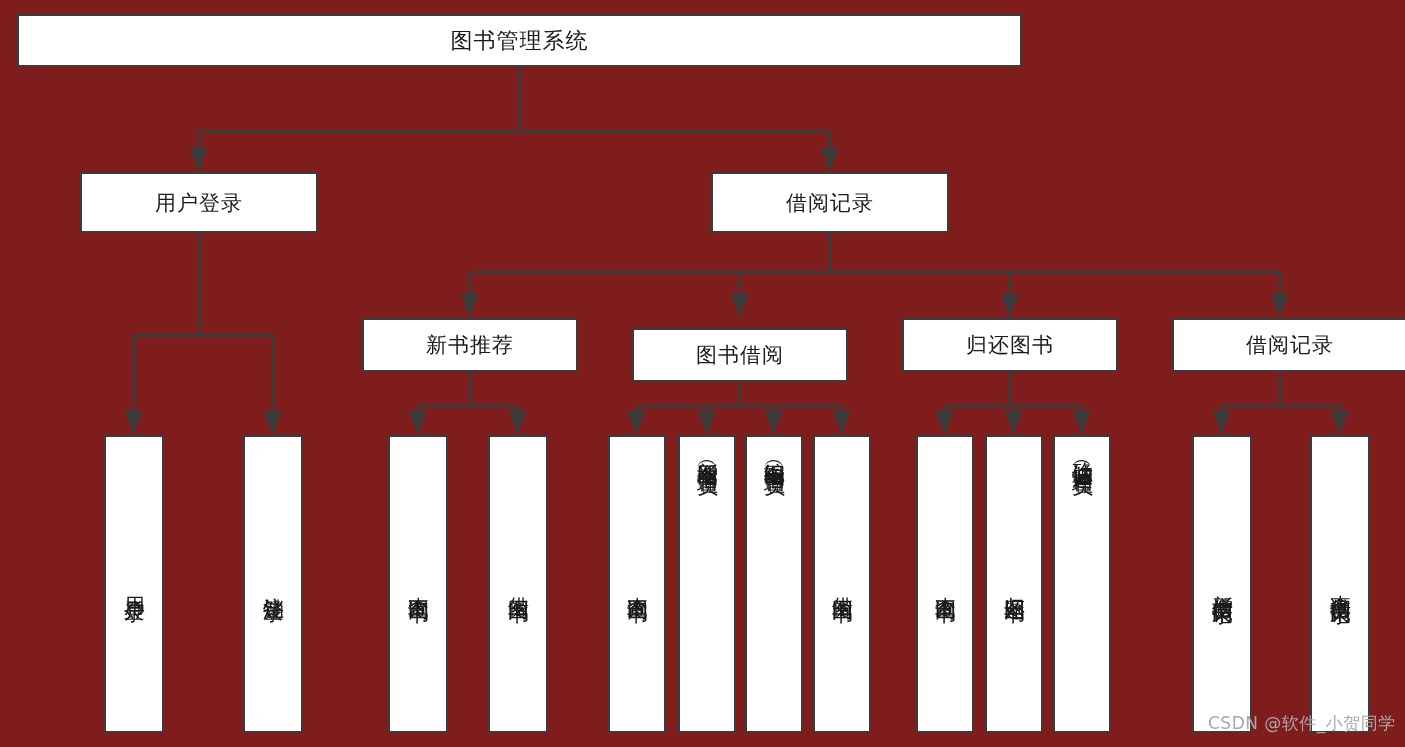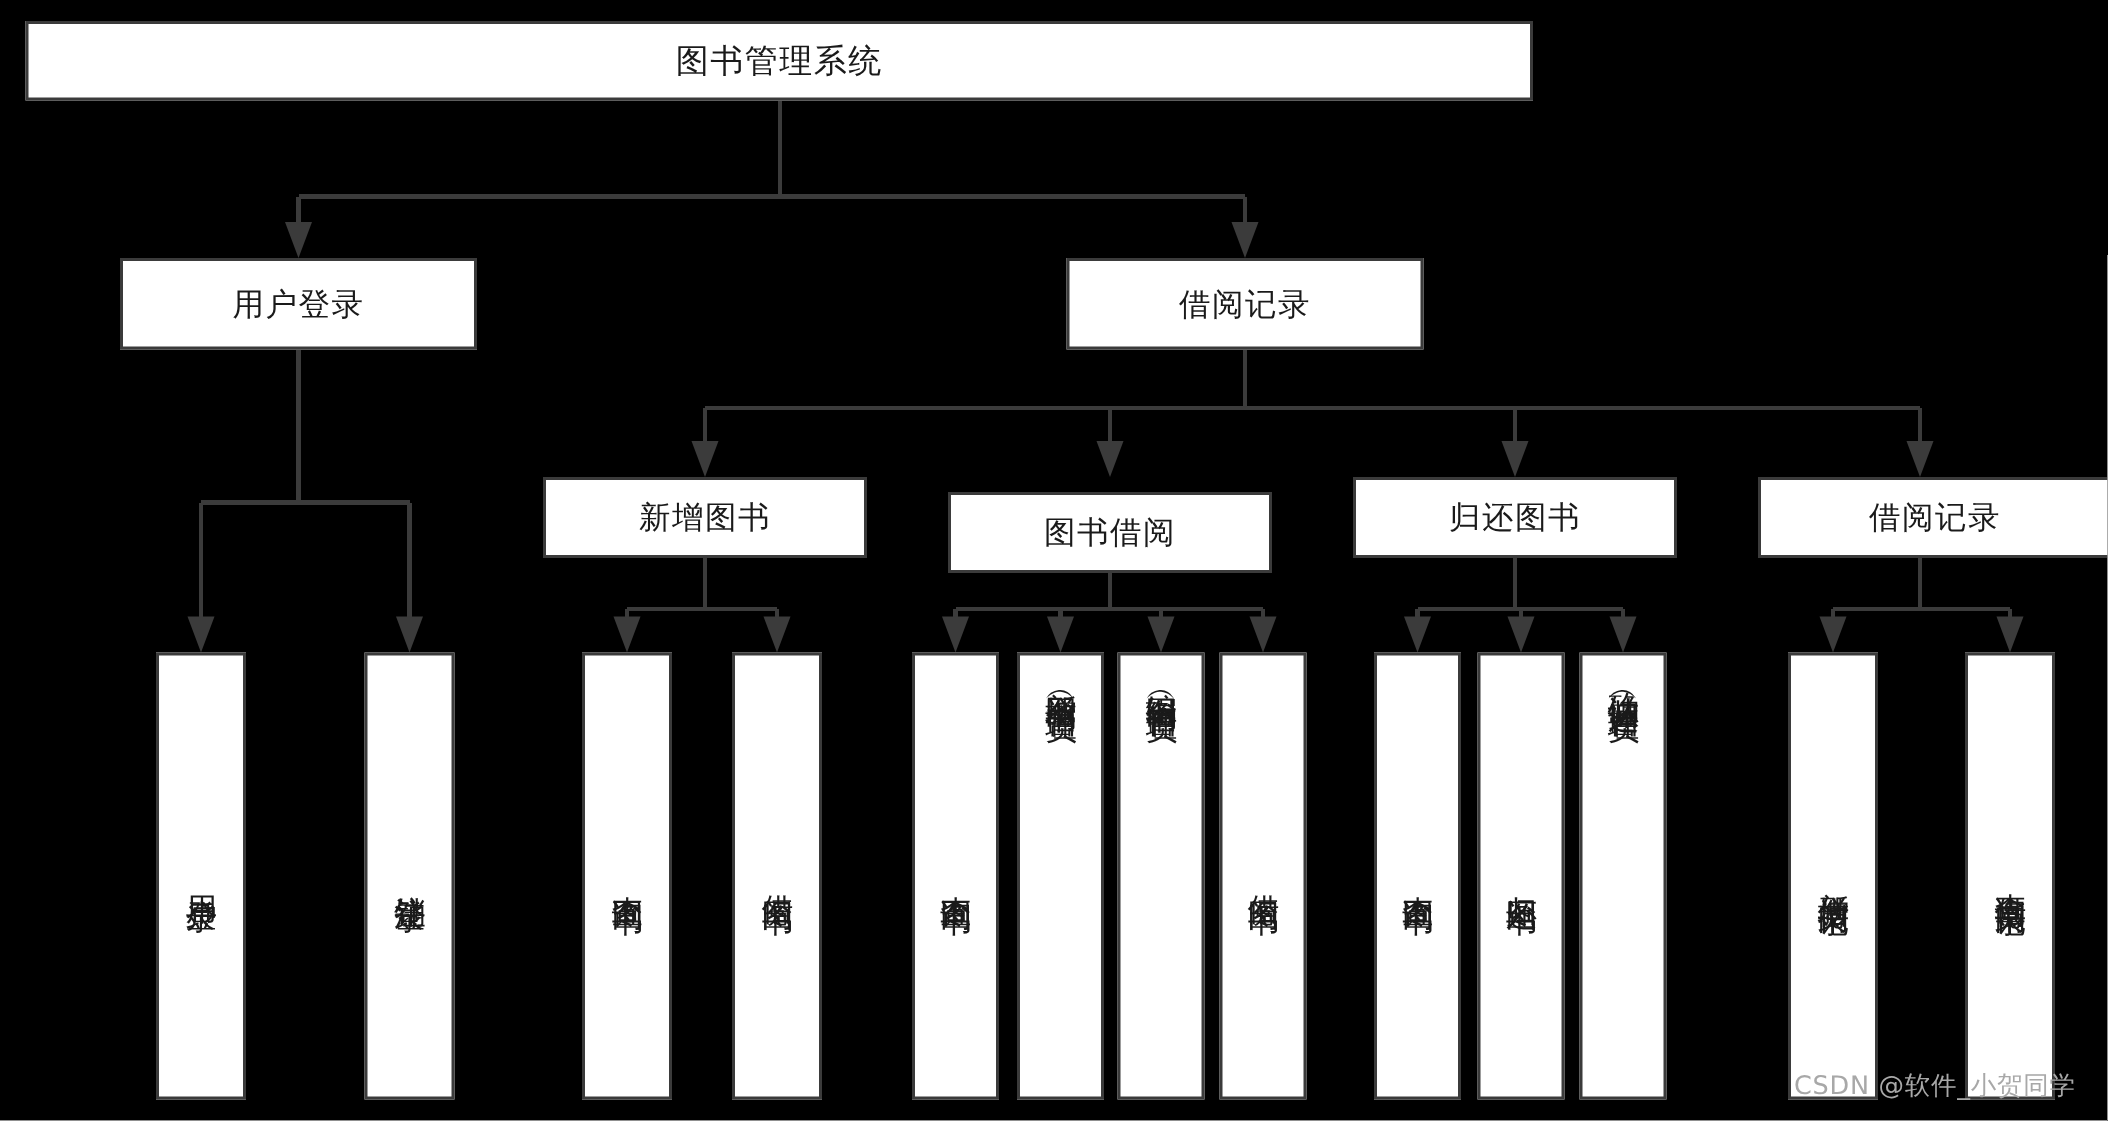--- a/index.html
+++ b/index.html
@@ -7,21 +7,21 @@
     padding: 0;
     background: #ffffff;
   }
   body {
     font-family: "DejaVu Sans", "Liberation Sans", sans-serif;
   }
   #canvas {
     position: relative;
     width: 1405px;
     height: 747px;
-    background: #000000;
+    background: #7f1d1d;
     overflow: hidden;
   }
   #wires {
     position: absolute;
     left: 0;
     top: 0;
     width: 1405px;
     height: 747px;
     pointer-events: none;
   }
@@ -59,20 +59,21 @@
   .node.vert.centered {
     align-items: center;
     padding-top: 0;
   }
   .watermark {
     position: absolute;
     font-size: 17px;
     color: #a8a8a8;
     white-space: nowrap;
     letter-spacing: 0.5px;
+    margin-left: 12px;
   }
 </style>
 </head>
 <body>
 
 <div id="canvas">
 
   <svg id="wires" viewBox="0 0 1405 747" width="1405" height="747" xmlns="http://www.w3.org/2000/svg">
     <g id="wire-group">
         <line x1="520" y1="67" x2="520" y2="131" stroke="#3b3b3b" stroke-width="3" shape-rendering="crispEdges"></line>
@@ -134,21 +135,21 @@
       <div class="node horiz root" style="left: 17px; top: 14px; width: 1005px; height: 53px;">
         <span class="hlabel">图书管理系统</span>
       </div>
       <div class="node horiz" style="left: 80px; top: 172px; width: 238px; height: 61px;">
         <span class="hlabel">用户登录</span>
       </div>
       <div class="node horiz" style="left: 711px; top: 172px; width: 238px; height: 61px;">
         <span class="hlabel">借阅记录</span>
       </div>
       <div class="node horiz" style="left: 362px; top: 318px; width: 216px; height: 54px;">
-        <span class="hlabel">新增图书</span>
+        <span class="hlabel">新书推荐</span>
       </div>
       <div class="node horiz" style="left: 632px; top: 328px; width: 216px; height: 54px;">
         <span class="hlabel">图书借阅</span>
       </div>
       <div class="node horiz" style="left: 902px; top: 318px; width: 216px; height: 54px;">
         <span class="hlabel">归还图书</span>
       </div>
       <div class="node horiz" style="left: 1172px; top: 318px; width: 236px; height: 54px;">
         <span class="hlabel">借阅记录</span>
       </div>

